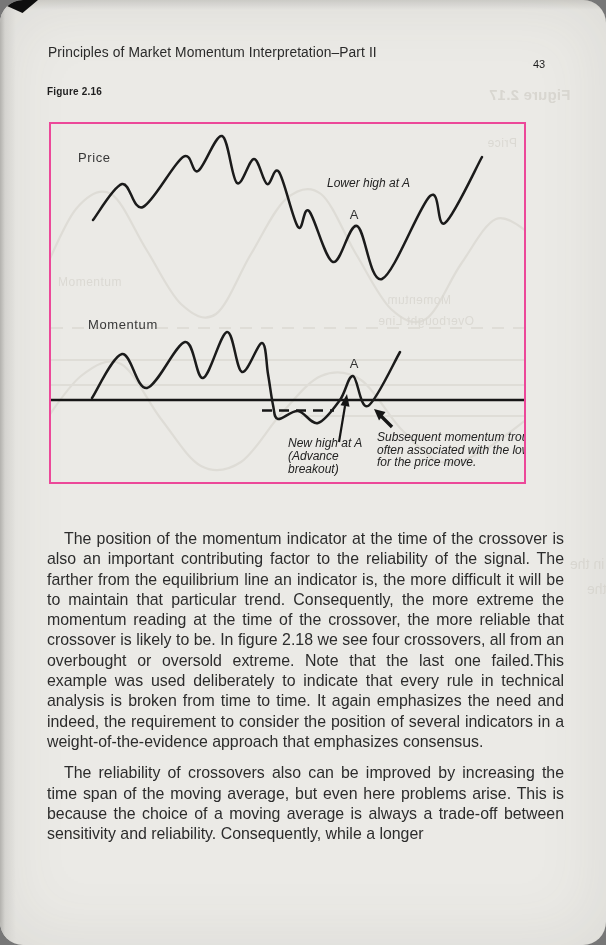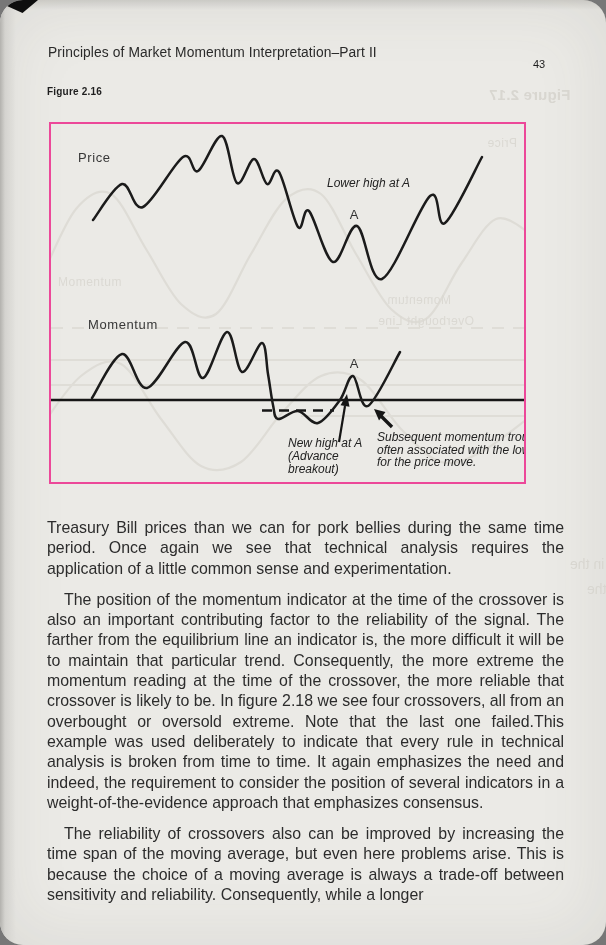--- a/index.html
+++ b/index.html
@@ -125,18 +125,17 @@
       <text class="fig-text anno" x="326" y="317">Subsequent momentum trough</text>
       <text class="fig-text anno" x="326" y="329.5">often associated with the low</text>
       <text class="fig-text anno" x="326" y="342">for the price move.</text>
     </svg>
   </div>
 
   <div class="ghost-margin-word ghost mirror gm1">in the</div>
   <div class="ghost-margin-word ghost mirror gm2">the</div>
 
   <div class="body-text">
-    <p>Treasury Bill prices than we can for pork bellies during the same time period. Once again we see that technical analysis requires the application of a little common sense and experimentation.</p>
     <p class="indent">The position of the momentum indicator at the time of the crossover is also an important contributing factor to the reliability of the signal. The farther from the equilibrium line an indicator is, the more difficult it will be to maintain that particular trend. Consequently, the more extreme the momentum reading at the time of the crossover, the more reliable that crossover is likely to be. In figure 2.18 we see four crossovers, all from an overbought or oversold extreme. Note that the last one failed.This example was used deliberately to indicate that every rule in technical analysis is broken from time to time. It again emphasizes the need and indeed, the requirement to consider the position of several indicators in a weight-of-the-evidence approach that emphasizes consensus.</p>
     <p class="indent">The reliability of crossovers also can be improved by increasing the time span of the moving average, but even here problems arise. This is because the choice of a moving average is always a trade-off between sensitivity and reliability. Consequently, while a longer</p>
   </div>
 
 </div>
 
 </body></html>

